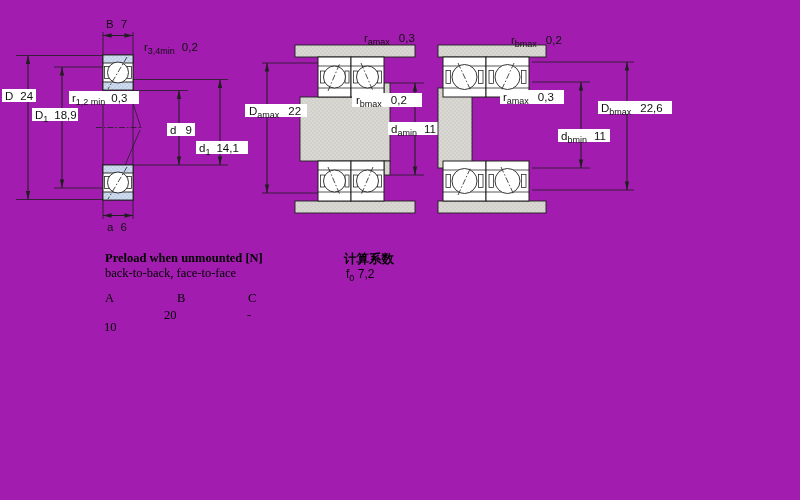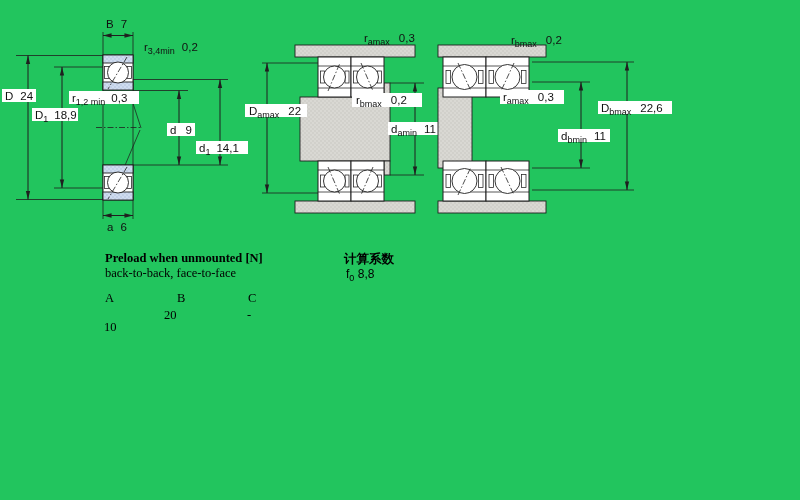--- a/index.html
+++ b/index.html
@@ -1,16 +1,16 @@
 <!DOCTYPE html>
 <html><head>
 <meta charset="utf-8">
 <style>
   html,body{margin:0;padding:0;background:#fff;}
-  .canvas{position:relative;width:800px;height:500px;background:#22c55e;overflow:hidden;
+  .canvas{position:relative;width:800px;height:500px;background:#a21caf;overflow:hidden;
           font-family:"Liberation Sans",sans-serif;}
   svg text{font-family:"Liberation Sans",sans-serif;font-size:11.5px;fill:#111;}
   svg .sub{font-size:9px;}
   .outline{fill:#ffffff;stroke:#1f1f1f;stroke-width:1;}
   .ring{stroke:#1f1f1f;stroke-width:0.9;}
   .thin{stroke:#1f1f1f;stroke-width:0.75;fill:none;}
   .dimline{stroke:#1f1f1f;stroke-width:1;fill:none;}
   .extline{stroke:#1f1f1f;stroke-width:0.8;fill:none;}
   .dash{stroke:#1f1f1f;stroke-width:0.8;fill:none;stroke-dasharray:6 2 1.5 2;}
   .mask{fill:#ffffff;stroke:none;}
@@ -205,21 +205,21 @@
     <rect class="mask" x="558" y="129" width="52" height="13"></rect>
     <text x="561" y="140"><tspan>d</tspan><tspan class="sub" dy="3">bmin</tspan><tspan dy="-3" dx="7">11</tspan></text>
   </g>
 </svg>
 
 
 <div class="info-text" style="left:105px;top:266px;">back-to-back, face-to-face</div>
 <div class="info-text bold" style="left:105px;top:251px;">Preload when unmounted [N]</div>
 
 <div class="info-text bold" style="left:344px;top:251px;text-align:right;">计算系数</div>
-<div class="info-text f0line" style="left:346px;top:267px;"><span>f</span><sub>0</sub>&nbsp;<span>8,8</span></div>
+<div class="info-text f0line" style="left:346px;top:267px;"><span>f</span><sub>0</sub>&nbsp;<span>7,2</span></div>
 
 <div>
   <div class="info-text" style="left:105px;top:291px;">A</div>
   <div class="info-text" style="left:177px;top:291px;">B</div>
   <div class="info-text" style="left:248px;top:291px;">C</div>
   <div class="info-text" style="left:104px;top:320px;">10</div>
   <div class="info-text" style="left:164px;top:308px;">20</div>
   <div class="info-text" style="left:247px;top:308px;">-</div>
 </div>
 

